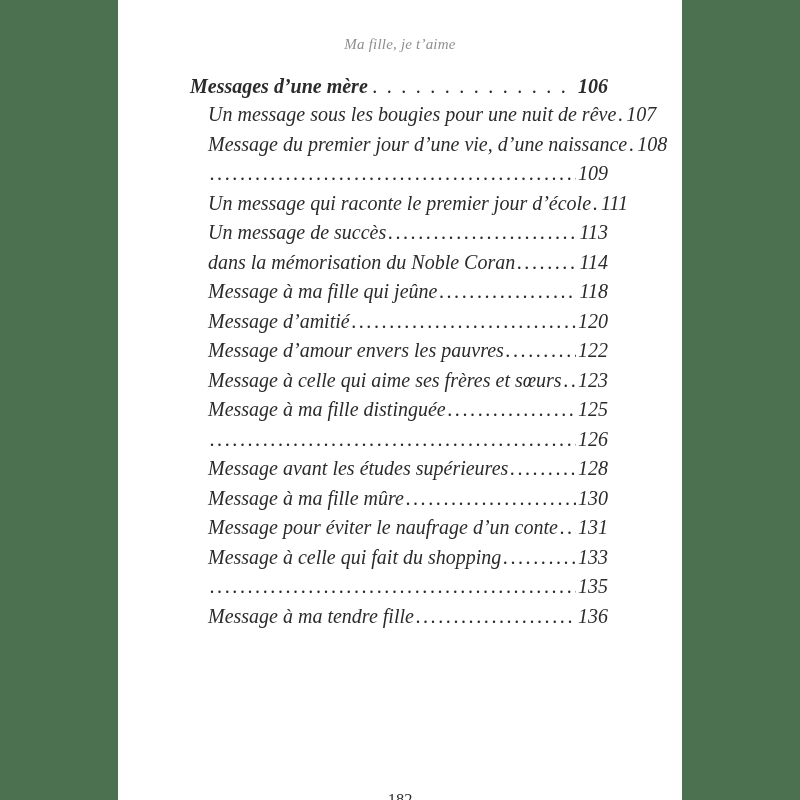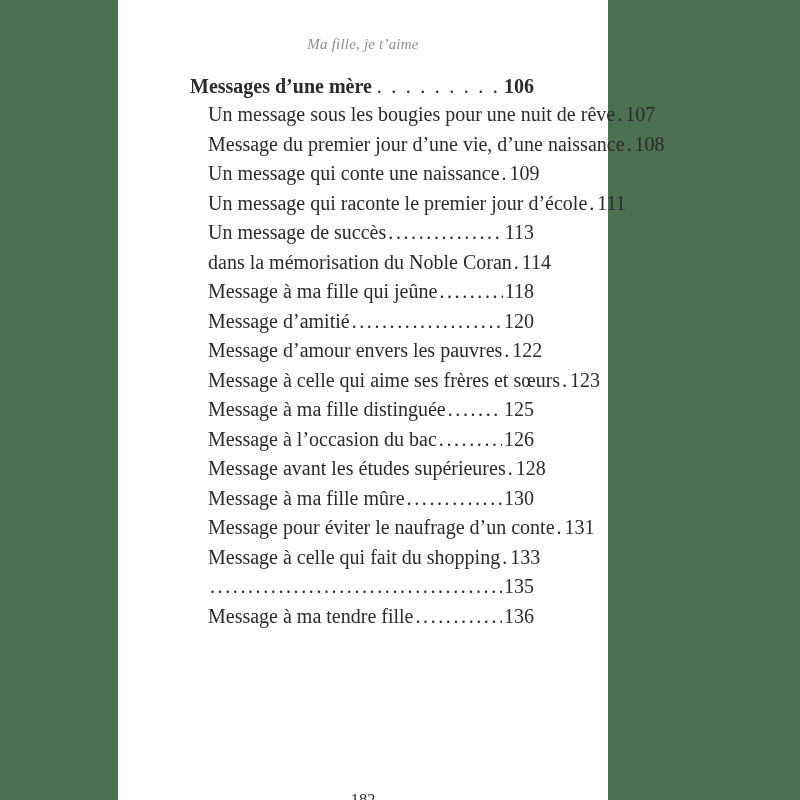--- a/index.html
+++ b/index.html
@@ -17,37 +17,38 @@
   }
   .stage {
     position: relative;
     width: 800px; height: 800px;
     background: var(--background);
     overflow: hidden;
   }
   .book-page {
     position: absolute;
     left: 118px; top: 0;
-    width: 490px; height: 800px;
+    width: 564px; height: 800px;
     background: var(--page);
   }
   .running-head {
     position: absolute;
     top: 36px; left: 0; right: 0;
     text-align: center;
     font-style: italic;
     font-size: 15px;
     letter-spacing: 0.2px;
     color: var(--muted);
   }
   .toc {
     position: absolute;
     top: 74px;
     left: 72px;
     right: 74px;
+    font-style: italic;
   }
   .toc-row {
     display: flex;
     align-items: baseline;
   }
   .toc-heading {
     font-size: 20px;
     font-weight: bold;
     line-height: 24px;
     margin-bottom: 6px;
@@ -113,21 +114,20 @@
           </div>
           <div class="toc-entry">
             <div class="toc-row">
               <span class="toc-title">Message du premier jour d’une vie, d’une naissance</span>
               <span class="leader dots-tight"></span>
               <span class="toc-page">108</span>
             </div>
           </div>
           <div class="toc-entry">
             <div class="toc-row">
-              <span class="toc-title">Un message qui conte une naissance</span>
               <span class="leader dots-tight"></span>
               <span class="toc-page">109</span>
             </div>
           </div>
           <div class="toc-entry">
             <div class="toc-row">
               <span class="toc-title">Un message qui raconte le premier jour d’école</span>
               <span class="leader dots-tight"></span>
               <span class="toc-page">111</span>
             </div>
@@ -176,21 +176,20 @@
           </div>
           <div class="toc-entry">
             <div class="toc-row">
               <span class="toc-title">Message à ma fille distinguée</span>
               <span class="leader dots-tight"></span>
               <span class="toc-page">125</span>
             </div>
           </div>
           <div class="toc-entry">
             <div class="toc-row">
-              <span class="toc-title">Message à l’occasion du bac</span>
               <span class="leader dots-tight"></span>
               <span class="toc-page">126</span>
             </div>
           </div>
           <div class="toc-entry">
             <div class="toc-row">
               <span class="toc-title">Message avant les études supérieures</span>
               <span class="leader dots-tight"></span>
               <span class="toc-page">128</span>
             </div>

